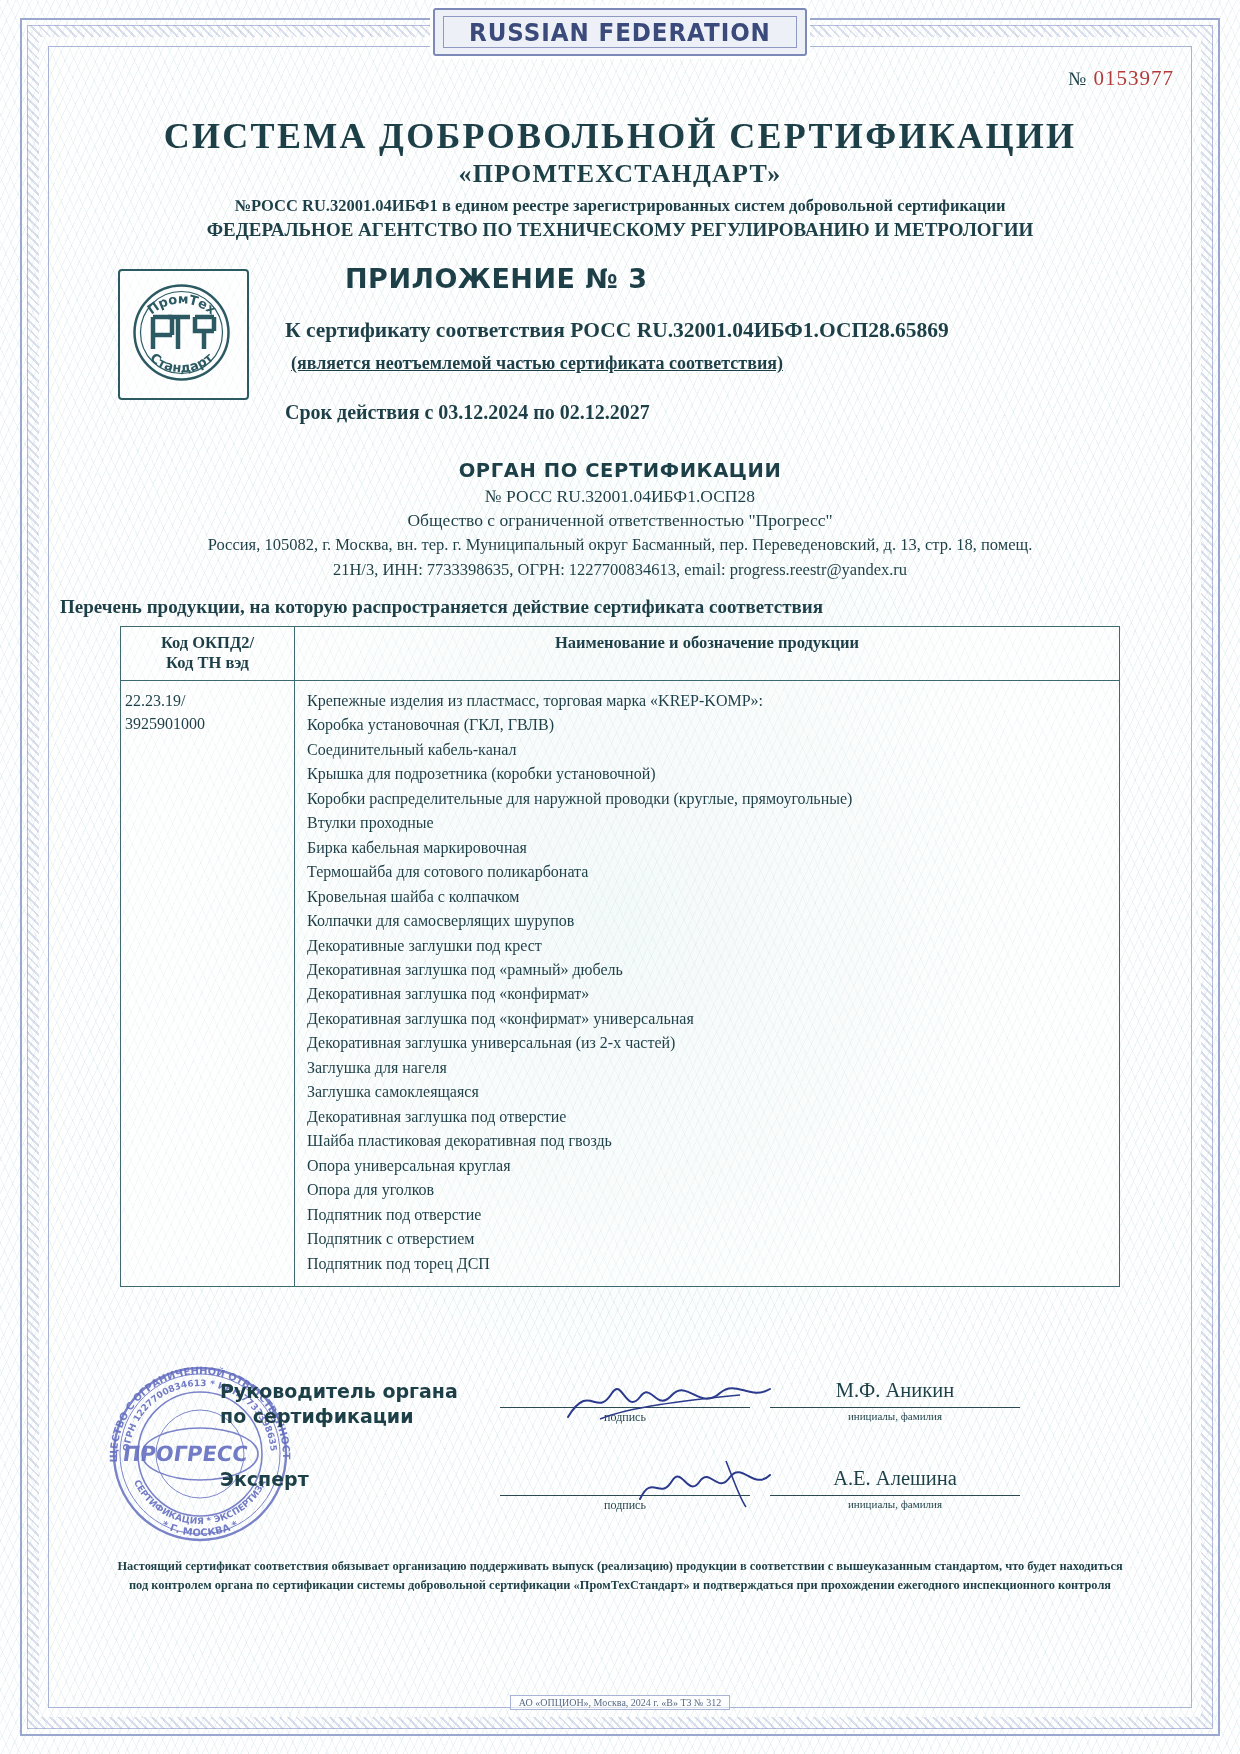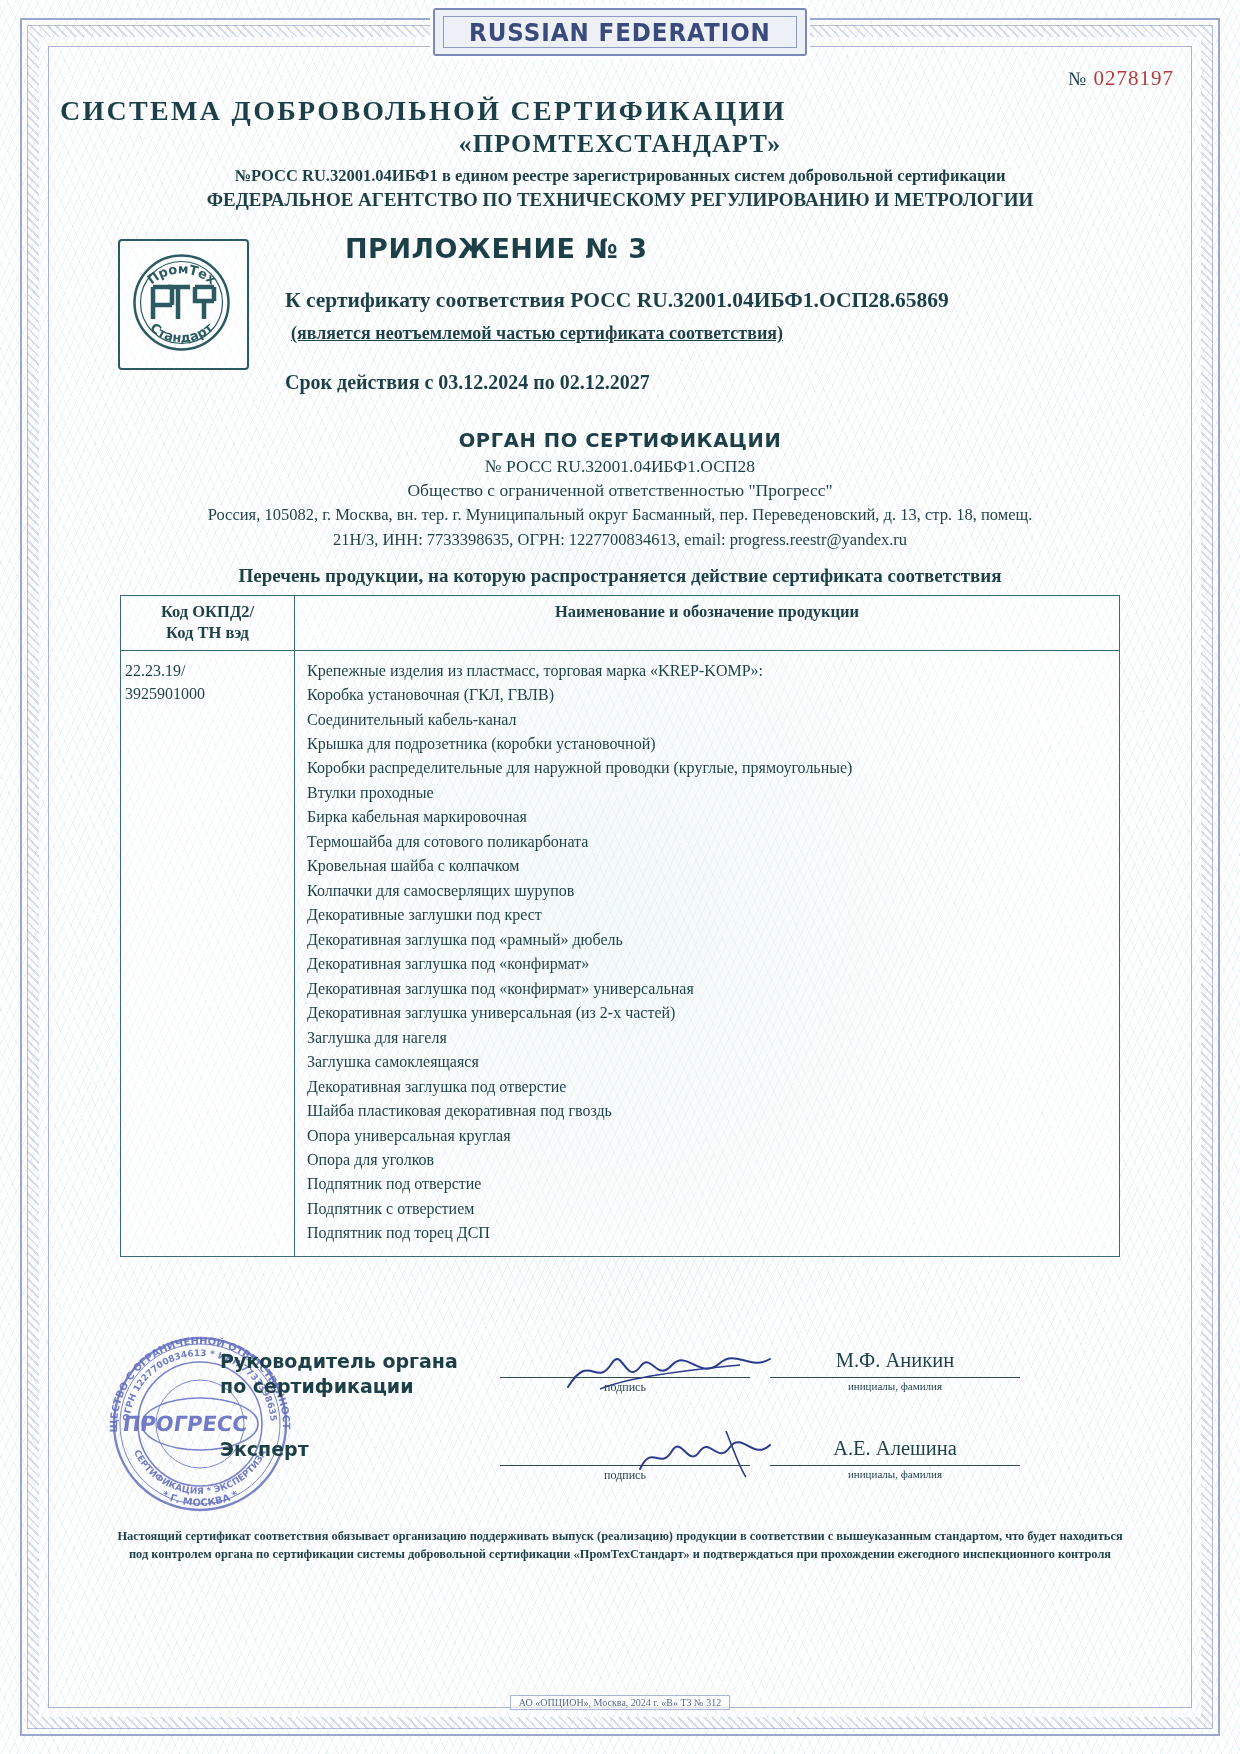--- a/index.html
+++ b/index.html
@@ -105,25 +105,25 @@
     color: #b33a3a;
     margin: 10px 6px 0 0;
     letter-spacing: 1px;
   }
   .serial .no {
     color: #1d3f47;
     font-size: 19px;
   }
 
   h1.title {
-    text-align: left;
-    font-size: 28px;
+    text-align: center;
+    font-size: 36px;
     font-weight: bold;
     letter-spacing: 2.3px;
-    margin: 2px 0 0 0;
+    margin: 22px 0 0 0;
     line-height: 1.28;
   }
   .subtitle2 {
     text-align: center;
     font-size: 26px;
     font-weight: bold;
     letter-spacing: 1.2px;
     margin: 0;
   }
   .reg-line {
@@ -193,21 +193,20 @@
     font-size: 19.5px;
     font-weight: bold;
     letter-spacing: 0.6px;
     margin: 0;
   }
   .cb-num { font-size: 17.5px; margin: 4px 0 0 0; }
   .cb-org { font-size: 17.5px; margin: 3px 0 0 0; }
   .cb-addr { font-size: 16.5px; margin: 3px 0 0 0; line-height: 1.35; }
 
   .list-header {
-    text-align: center;
     font-size: 19px;
     font-weight: bold;
     margin: 14px 0 8px 0;
   }
 
   
   table.prod {
     width: 1000px;
     margin: 0 auto;
     border-collapse: collapse;
@@ -349,21 +348,21 @@
   <div class="rf-plate">
     <div class="inner">
       <div class="rf-text">RUSSIAN FEDERATION</div>
     </div>
   </div>
 
   <div class="content">
 
     <div class="serial">
       <span class="no">№</span>
-      <span>0278197</span>
+      <span>0153977</span>
     </div>
 
     <h1 class="title">СИСТЕМА ДОБРОВОЛЬНОЙ СЕРТИФИКАЦИИ</h1>
     <p class="subtitle2">«ПРОМТЕХСТАНДАРТ»</p>
     <p class="reg-line">№РОСС RU.32001.04ИБФ1 в едином реестре зарегистрированных систем добровольной сертификации</p>
     <p class="agency">ФЕДЕРАЛЬНОЕ АГЕНТСТВО ПО ТЕХНИЧЕСКОМУ РЕГУЛИРОВАНИЮ И МЕТРОЛОГИИ</p>
 
     <div class="app-row">
 
       <div class="logo">

